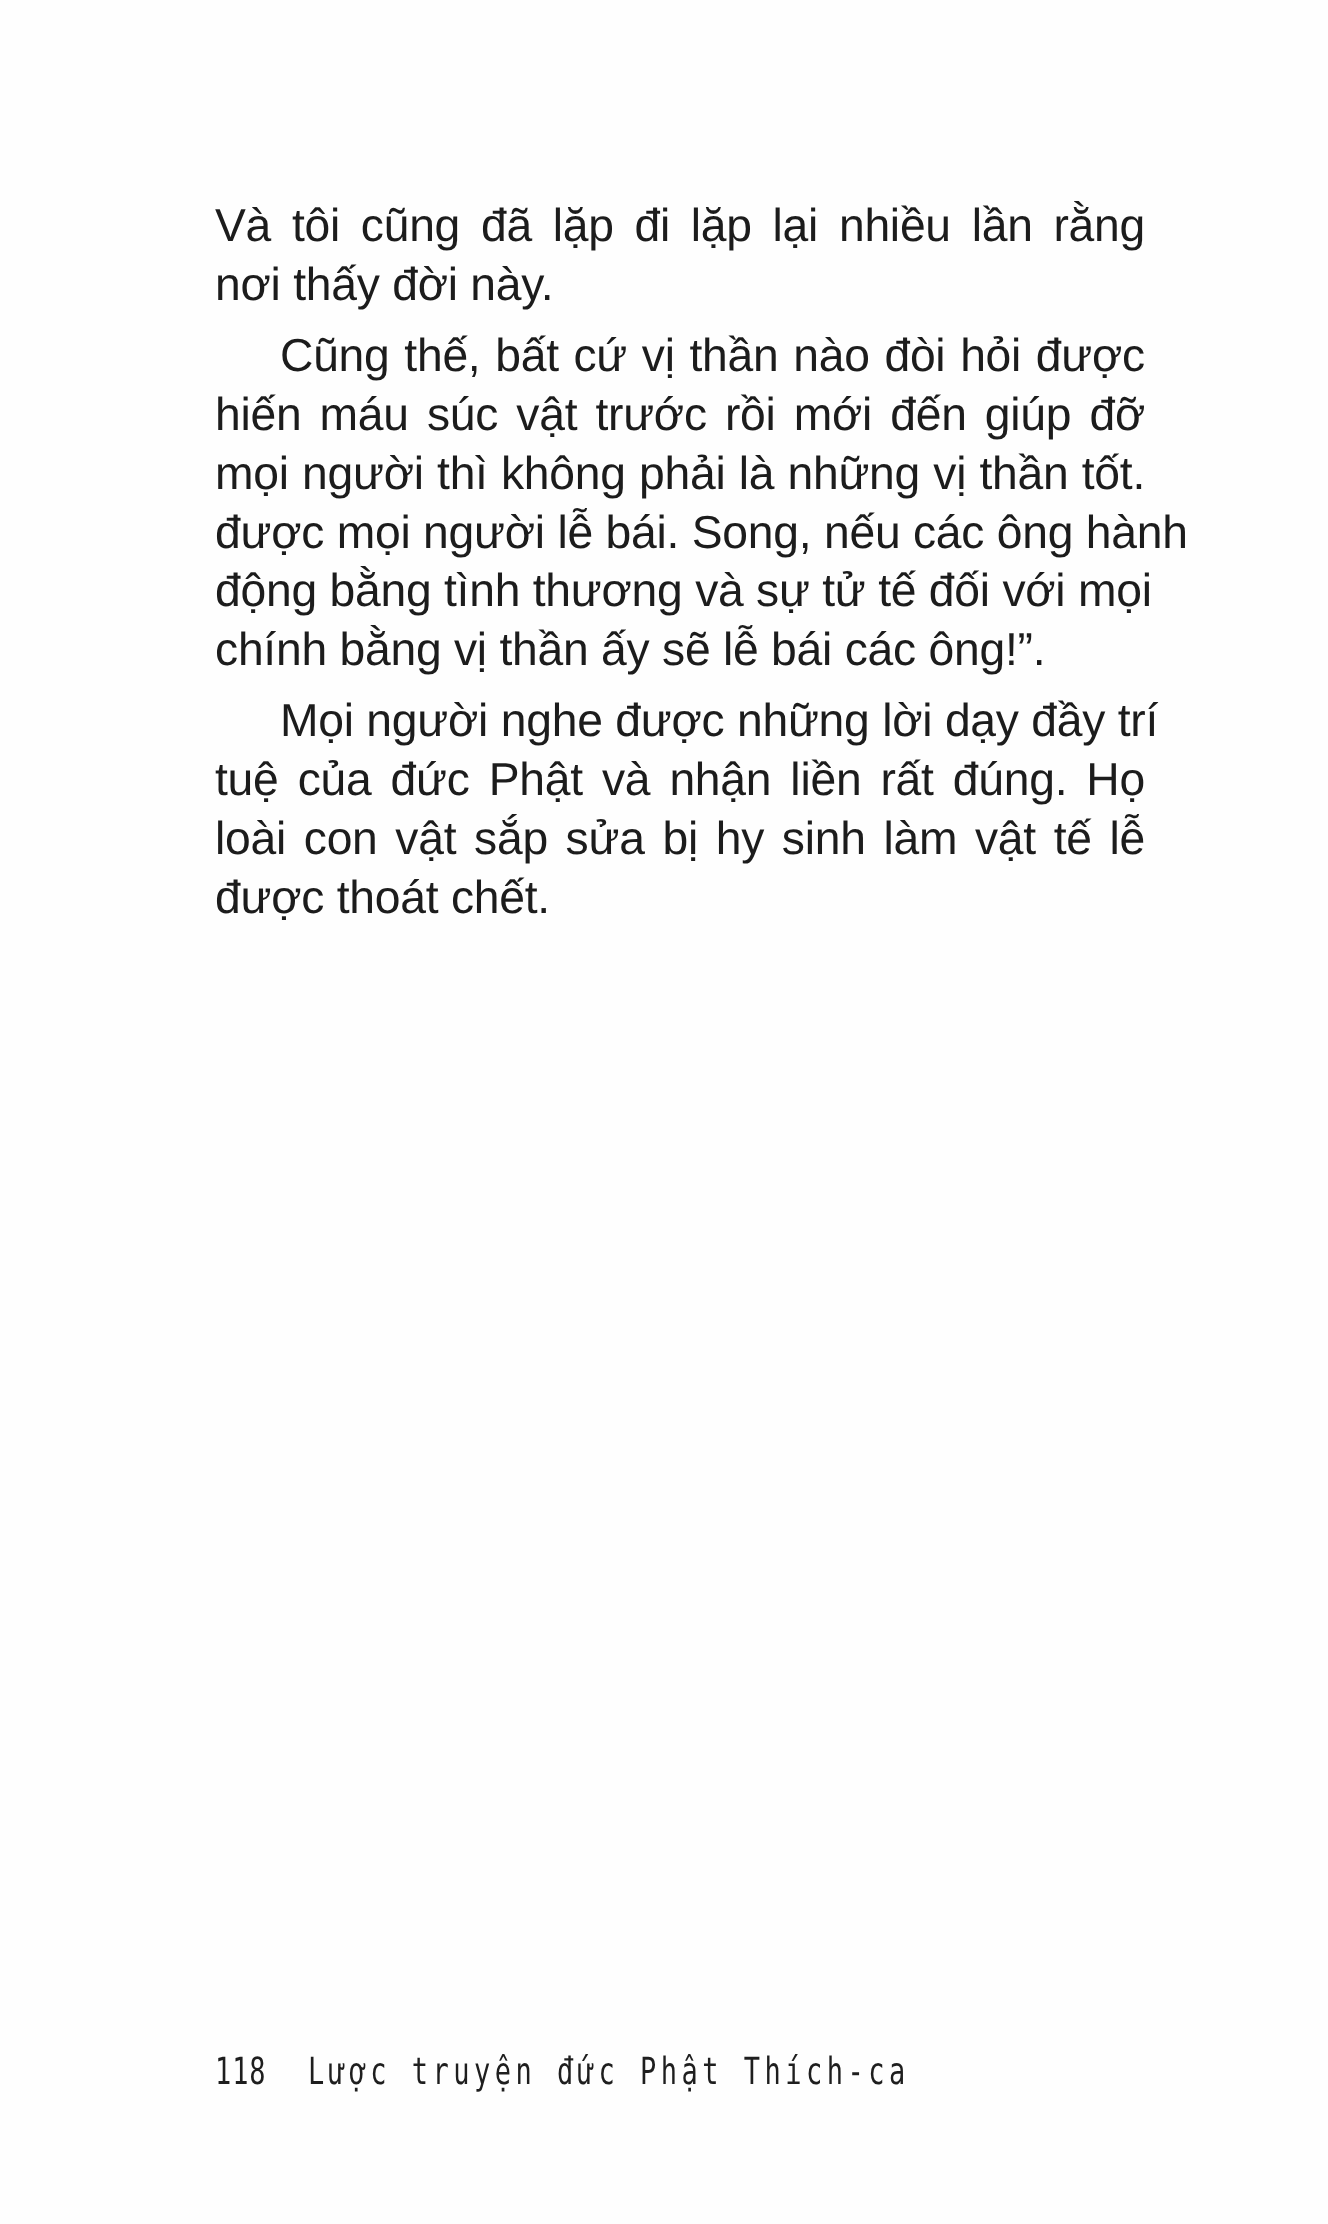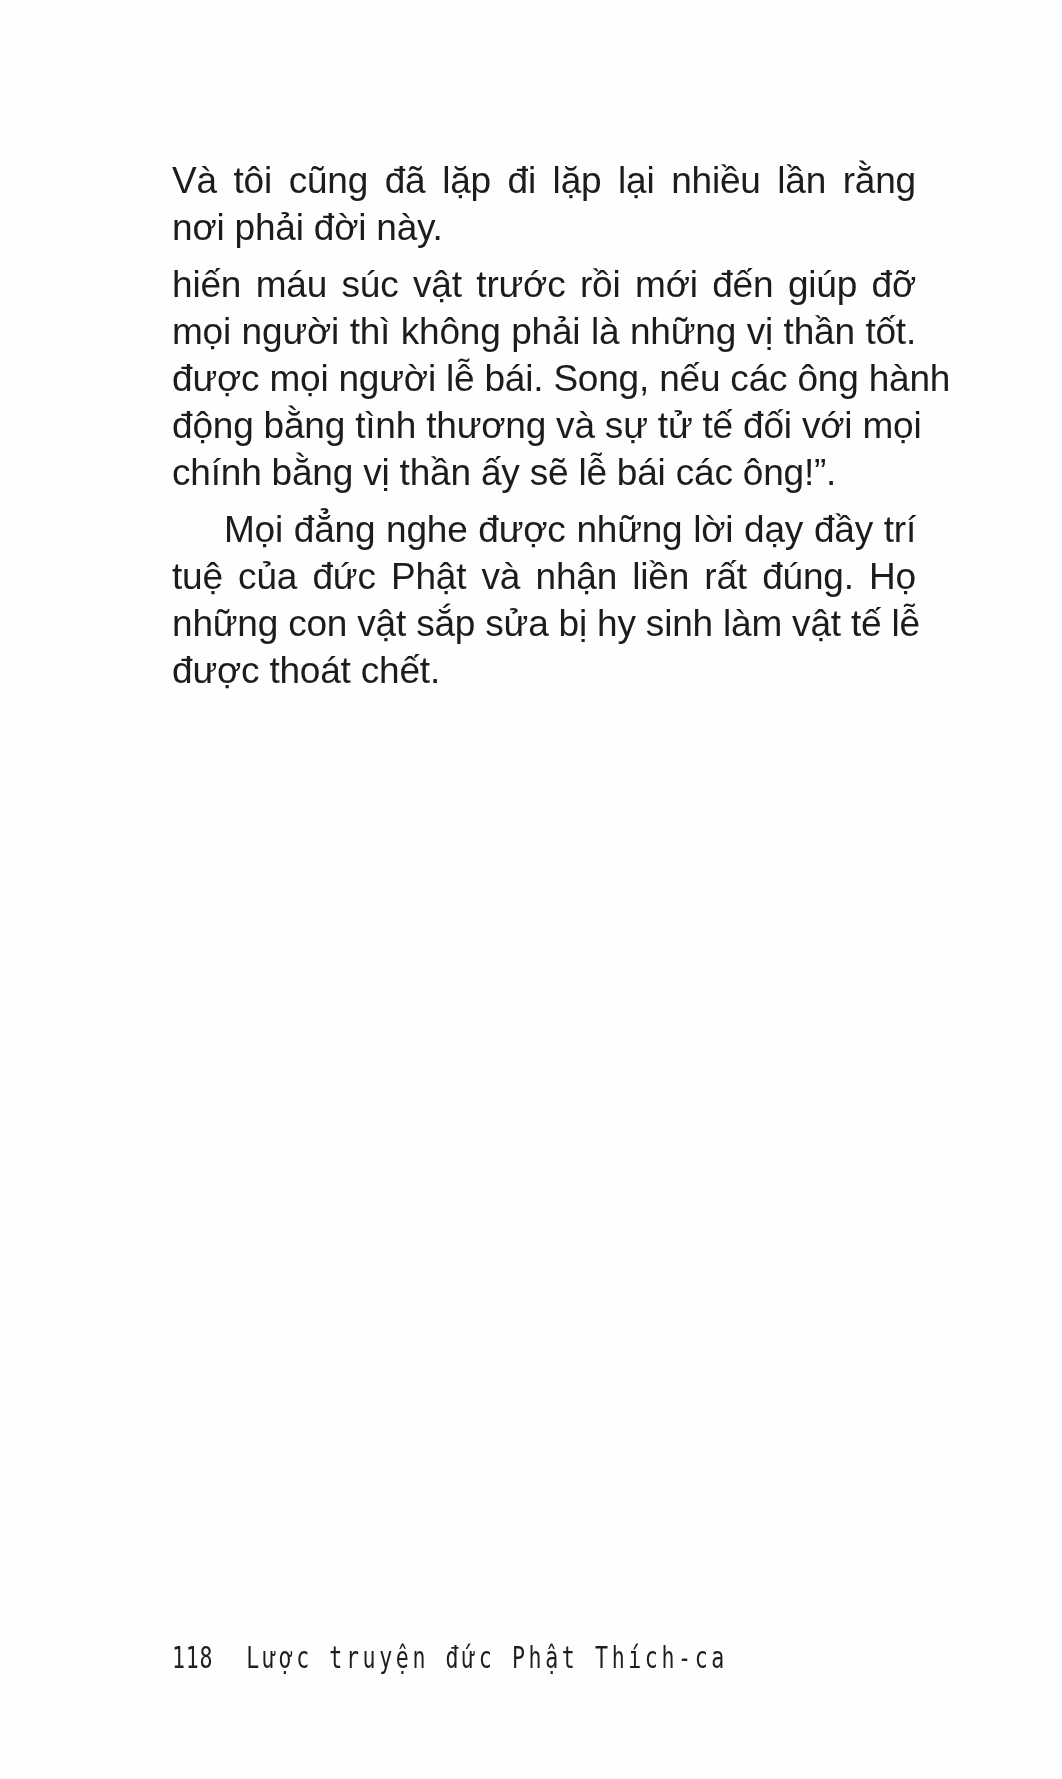--- a/index.html
+++ b/index.html
@@ -61,35 +61,36 @@
       letter-spacing: 5px;
     }
   </style>
 </head>
 <body>
 
 <div class="page-body">
 
   <p class="para">
     <span class="line">Và tôi cũng đã lặp đi lặp lại nhiều lần rằng</span>
-    <span class="line last">nơi phải đời này.</span>
+    <span class="line last">nơi thấy đời này.</span>
   </p>
 
   <p class="para">
+    <span class="line" style="padding-left:52px">Cũng thế, bất cứ vị thần nào đòi hỏi được</span>
     <span class="line">hiến máu súc vật trước rồi mới đến giúp đỡ</span>
     <span class="line">mọi người thì không phải là những vị thần tốt.</span>
     <span class="line">được mọi người lễ bái. Song, nếu các ông hành</span>
     <span class="line">động bằng tình thương và sự tử tế đối với mọi</span>
     <span class="line last">chính bằng vị thần ấy sẽ lễ bái các ông!”.</span>
   </p>
 
   <p class="para">
-    <span class="line" style="padding-left:52px">Mọi đẳng nghe được những lời dạy đầy trí</span>
+    <span class="line" style="padding-left:52px">Mọi người nghe được những lời dạy đầy trí</span>
     <span class="line">tuệ của đức Phật và nhận liền rất đúng. Họ</span>
-    <span class="line">những con vật sắp sửa bị hy sinh làm vật tế lễ</span>
+    <span class="line">loài con vật sắp sửa bị hy sinh làm vật tế lễ</span>
     <span class="line last">được thoát chết.</span>
   </p>
 </div>
 
 <div class="footer">
   <span class="page-number">118</span>
   <span class="running-title">Lược truyện đức Phật Thích-ca</span>
 </div>
 
 </body></html>

